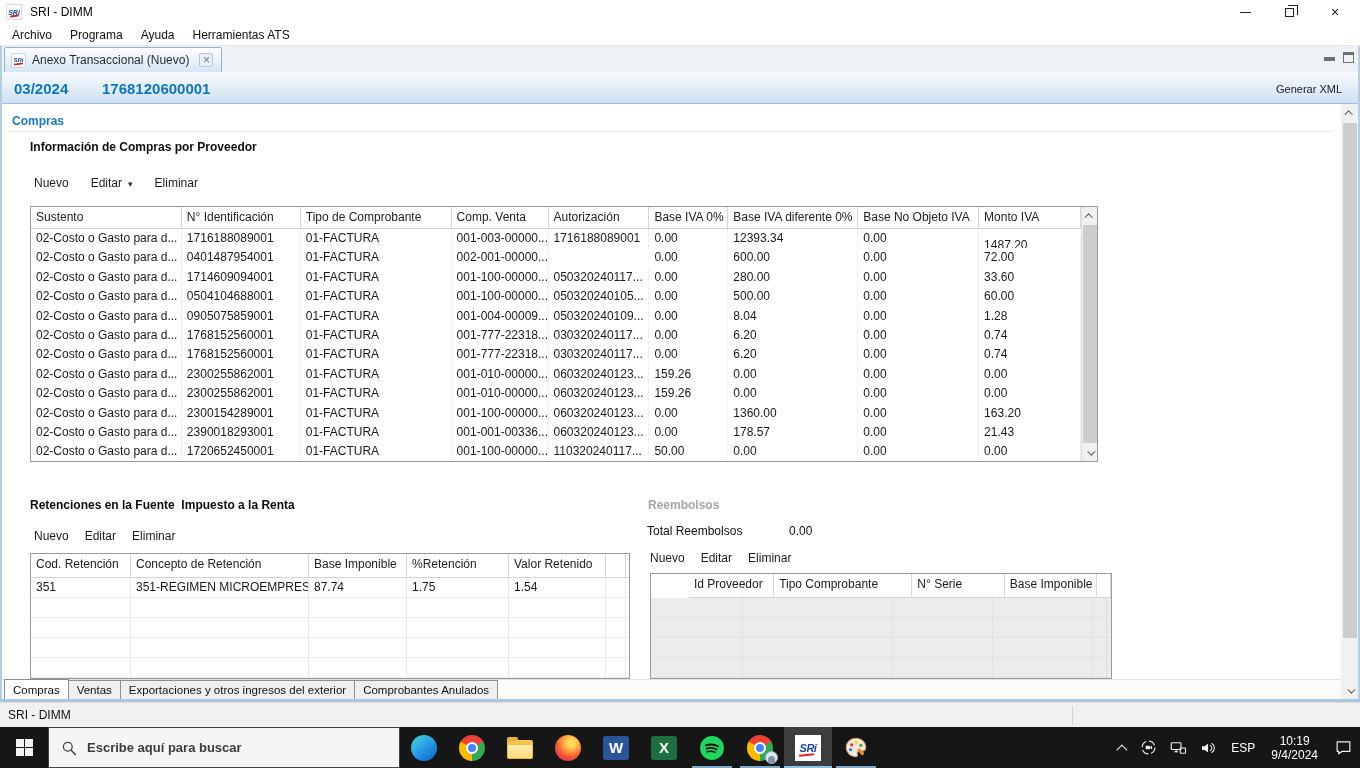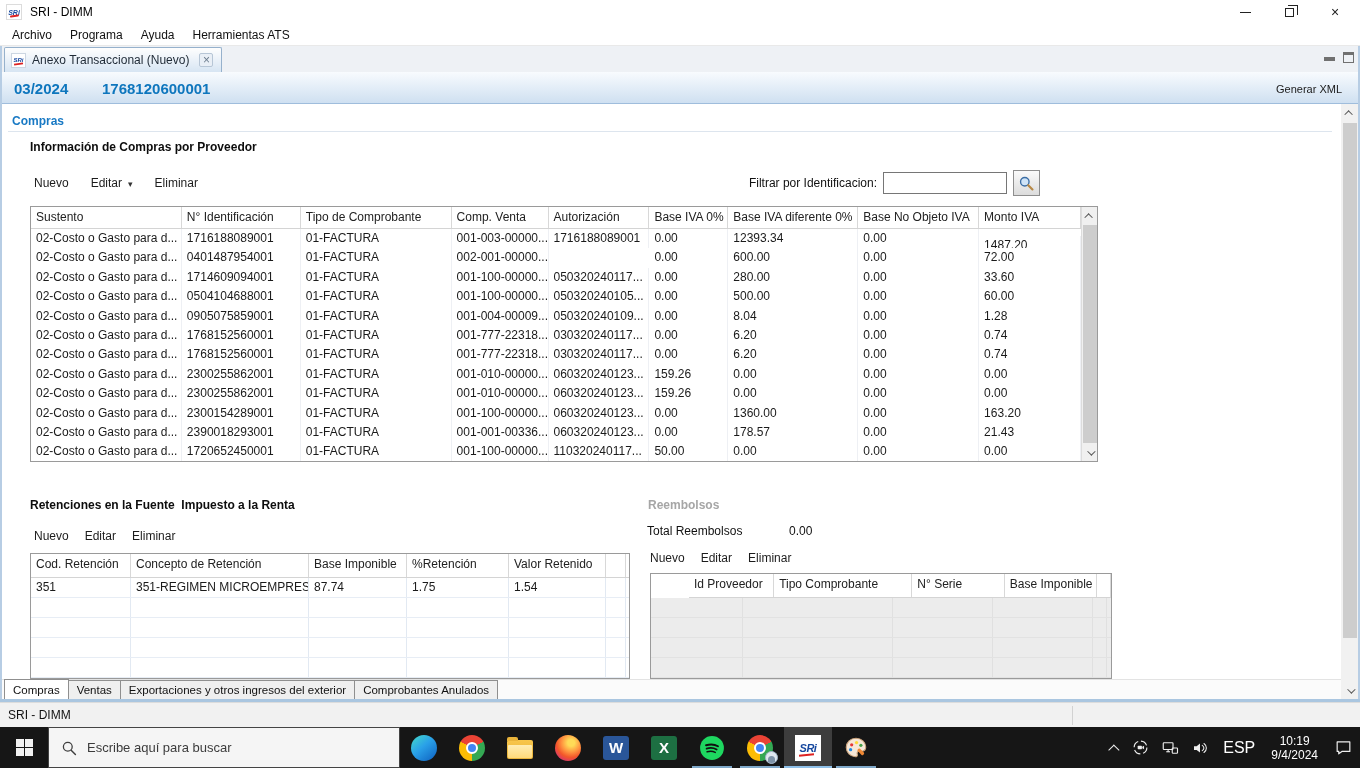--- a/index.html
+++ b/index.html
@@ -91,21 +91,21 @@
   
   .statusbar{position:absolute;left:0;top:702px;width:1360px;height:25px;background:#f1f1f1;border-top:1px solid #dcdcdc;}
   .statusbar .stext{position:absolute;left:8px;top:5px;color:#111;}
   .statusbar .sdiv{position:absolute;left:1072px;top:3px;width:1px;height:19px;background:#d2d2d2;}
   
   .taskbar{position:absolute;left:0;top:727px;width:1360px;height:41px;background:#161616;display:flex;align-items:stretch;}
   .start{width:48px;display:flex;align-items:center;justify-content:center;}
   .winlogo{display:grid;grid-template-columns:8px 8px;grid-template-rows:8px 8px;gap:1px;}
   .winlogo i{background:#f2f2f2;}
   .tsearch{width:352px;background:#f5f5f5;border:1px solid #444;display:flex;align-items:center;padding-left:12px;gap:10px;}
-  .tsearch .ph{color:#3c3c3c;font-size:13px;}
+  .tsearch .ph{color:#3c3c3c;font-size:13px;font-weight:bold;}
   .ticon{width:48px;display:flex;align-items:center;justify-content:center;position:relative;}
   .ticon.active{background:#3d3d3d;}
   .runline{position:absolute;left:4px;right:4px;bottom:0;height:2.5px;background:#7fa8c9;}
   .ticon.active .runline{background:#8fc0e8;left:0;right:0;}
   .circ{width:26px;height:26px;border-radius:50%;}
   .ic-edge{background:linear-gradient(140deg,#45dcc8 0%,#2aa1e8 45%,#0d5fc0 100%);}
   .ic-chrome{position:relative;background:conic-gradient(from -60deg,#ea4335 0 120deg,#34a853 120deg 240deg,#fbbc05 240deg 360deg);}
   .ic-chrome::after{content:"";position:absolute;left:7px;top:7px;width:8px;height:8px;background:#4285f4;border:2px solid #fff;border-radius:50%;}
   .ic-folder{width:26px;height:19px;background:linear-gradient(#f8c64b,#eab43b);border-radius:2px;position:relative;margin-top:4px;}
   .ic-folder::before{content:"";position:absolute;top:-3px;left:0;width:11px;height:4px;background:#eab43b;border-radius:2px 2px 0 0;}
@@ -114,21 +114,21 @@
   .ic-word,.ic-excel{width:26px;height:24px;border-radius:3px;color:#fff;font-weight:bold;font-size:15px;display:flex;align-items:center;justify-content:center;}
   .ic-word{background:#2a5699;} .ic-excel{background:#1d6f42;}
   .avatar-badge{position:absolute;right:6px;bottom:4px;width:13px;height:13px;border-radius:50%;background:#dfe7ef;border:1px solid #9fb3c8;display:flex;align-items:flex-end;justify-content:center;overflow:hidden;}
   .avatar-badge i{width:7px;height:7px;border-radius:50% 50% 0 0;background:#7e93a8;}
   .ic-sri{width:26px;height:26px;background:#fff;display:flex;align-items:center;justify-content:center;position:relative;}
   .ic-sri span{font-size:11px;font-weight:bold;font-style:italic;color:#16479e;letter-spacing:-0.5px;}
   .ic-sri i{position:absolute;left:4px;bottom:5px;width:15px;height:2px;background:#d22;transform:rotate(-6deg);}
   .tray{margin-left:auto;display:flex;align-items:center;color:#fff;}
   .trayitem{display:flex;align-items:center;justify-content:center;height:41px;padding:0 6px;}
   .tray .chevup{width:8px;height:8px;border-left:1.6px solid #eee;border-top:1.6px solid #eee;transform:rotate(45deg) translateY(3px);}
-  .lang{font-size:16px;padding:0 8px;}
+  .lang{font-size:12px;padding:0 8px;}
   .clock{text-align:center;font-size:12px;line-height:14px;padding:0 8px;}
   .notif{width:34px;}
 </style>
 </head>
 <body>
 
 <div class="screen">
 
   <div class="titlebar">
     <div class="app-logo">
@@ -182,30 +182,20 @@
     <div class="sec-compras">Compras</div>
     <div class="sec-rule"></div>
     <div class="info-title">Información de Compras por Proveedor</div>
 
     <div class="compras-toolbar">
       <span class="tb-link">Nuevo</span>
       <span class="tb-link"><span>Editar</span><span class="caret">▾</span></span>
       <span class="tb-link">Eliminar</span>
     </div>
 
-    <div class="filterrow">
-      <span class="filter-label">Filtrar por Identificacion:</span>
-      <input class="filter-input" value="" style="">
-      <div class="search-btn">
-        <svg width="17" height="17" viewBox="0 0 20 20">
-          <circle cx="8" cy="8" r="5" fill="#cfe4f8" stroke="#3c6ea5" stroke-width="1.6"></circle>
-          <line x1="12" y1="12" x2="17" y2="17" stroke="#b78947" stroke-width="2.6" stroke-linecap="round"></line>
-        </svg>
-      </div>
-    </div>
 
     <div id="compras-grid" class="tbl" style="left:28px;top:102px;width:1068px;height:256px;">
         <div class="grid">
           <div class="thead" style="height: 22px;">
             <div class="th" style="width: 151px;">Sustento</div>
             <div class="th" style="width: 119px;">N° Identificación</div>
             <div class="th" style="width: 151px;">Tipo de Comprobante</div>
             <div class="th" style="width: 97px;">Comp. Venta</div>
             <div class="th" style="width: 101px;">Autorización</div>
             <div class="th" style="width: 79px;">Base IVA 0%</div>

